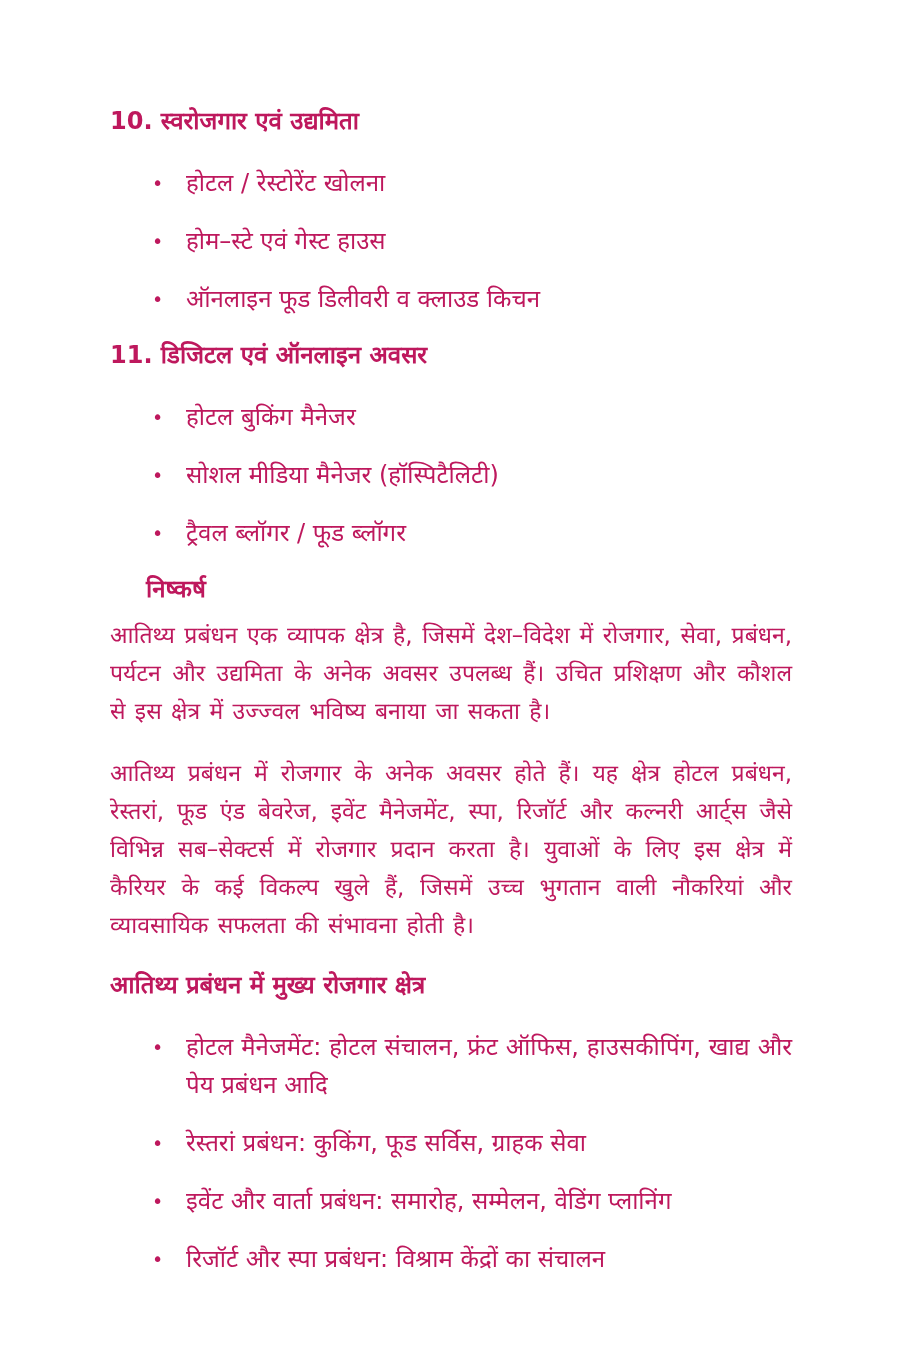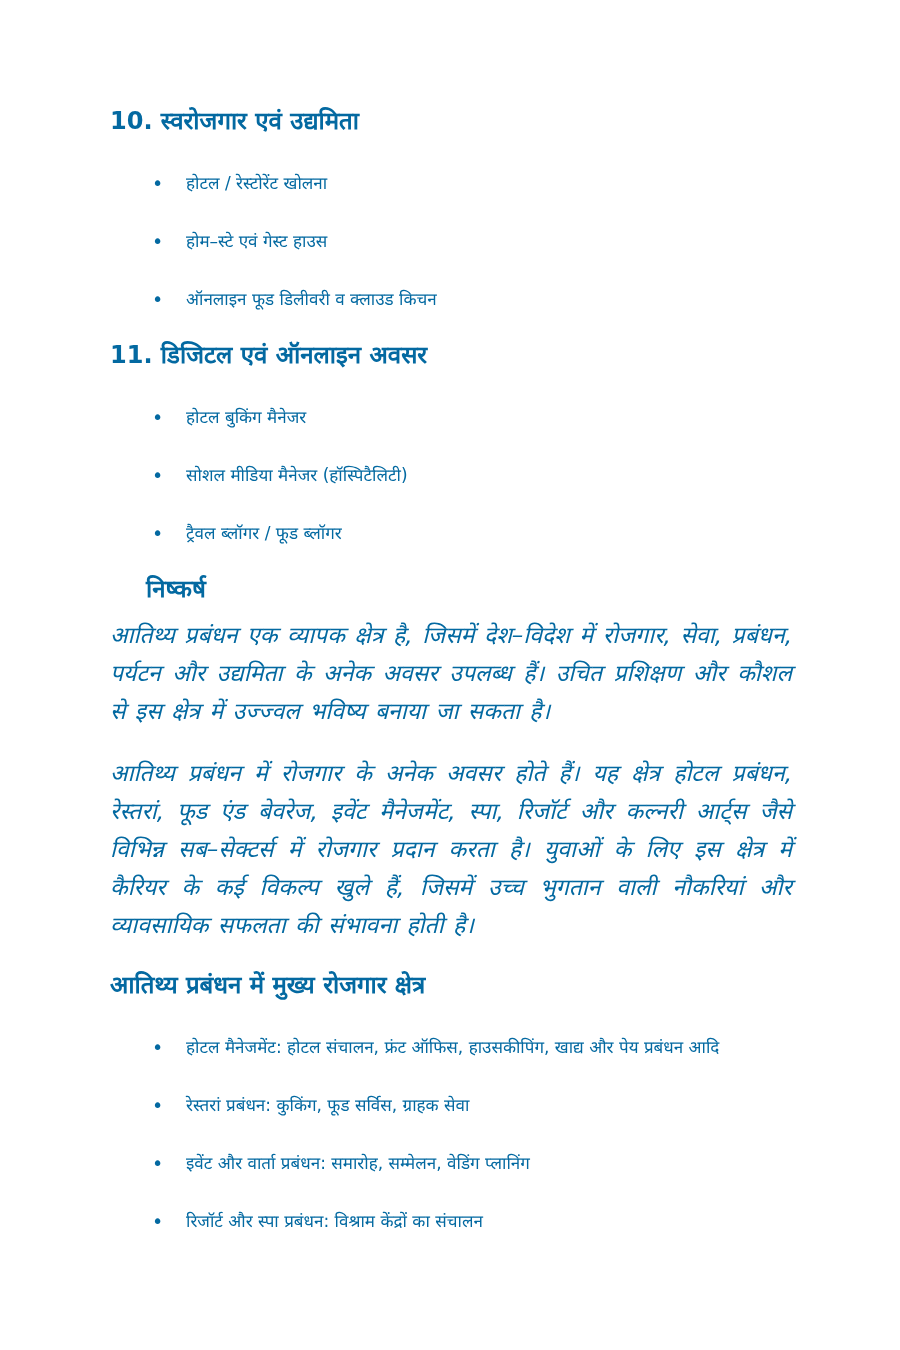--- a/index.html
+++ b/index.html
@@ -6,21 +6,21 @@
     margin: 0;
     padding: 0;
     background: #e8e8e8;
   }
   .page {
     position: relative;
     width: 900px;
     height: 1350px;
     margin: 0 auto;
     background: #ffffff;
-    color: #0369a1;
+    color: #be185d;
     font-family: "DejaVu Sans", "Liberation Sans", sans-serif;
     overflow: hidden;
   }
   .content {
     padding: 104px 108px 0 110px;
   }
   .heading {
     font-weight: bold;
     font-size: 24px;
     line-height: 34px;
@@ -36,32 +36,31 @@
     margin: 0 0 20px 0;
   }
   .dot {
     flex: 0 0 34px;
     width: 34px;
     font-size: 19px;
     line-height: 38px;
   }
   .bullet-text {
     flex: 1 1 auto;
-    font-size: 17px;
+    font-size: 24px;
     line-height: 38px;
     text-align: justify;
   }
   .para {
     font-size: 23px;
     line-height: 38px;
     text-align: justify;
     text-justify: inter-word;
     word-spacing: 2px;
     margin: 10px 0 24px 0;
-    font-style: italic;
   }
   .section-block { margin-top: 8px; }
   .h-conclusion { margin-top: 0px; margin-left: 36px; }
   .h-employment { margin-top: 18px; }
   .page-number {
     position: absolute;
     left: 0;
     right: 0;
     top: 1248px;
     text-align: center;

